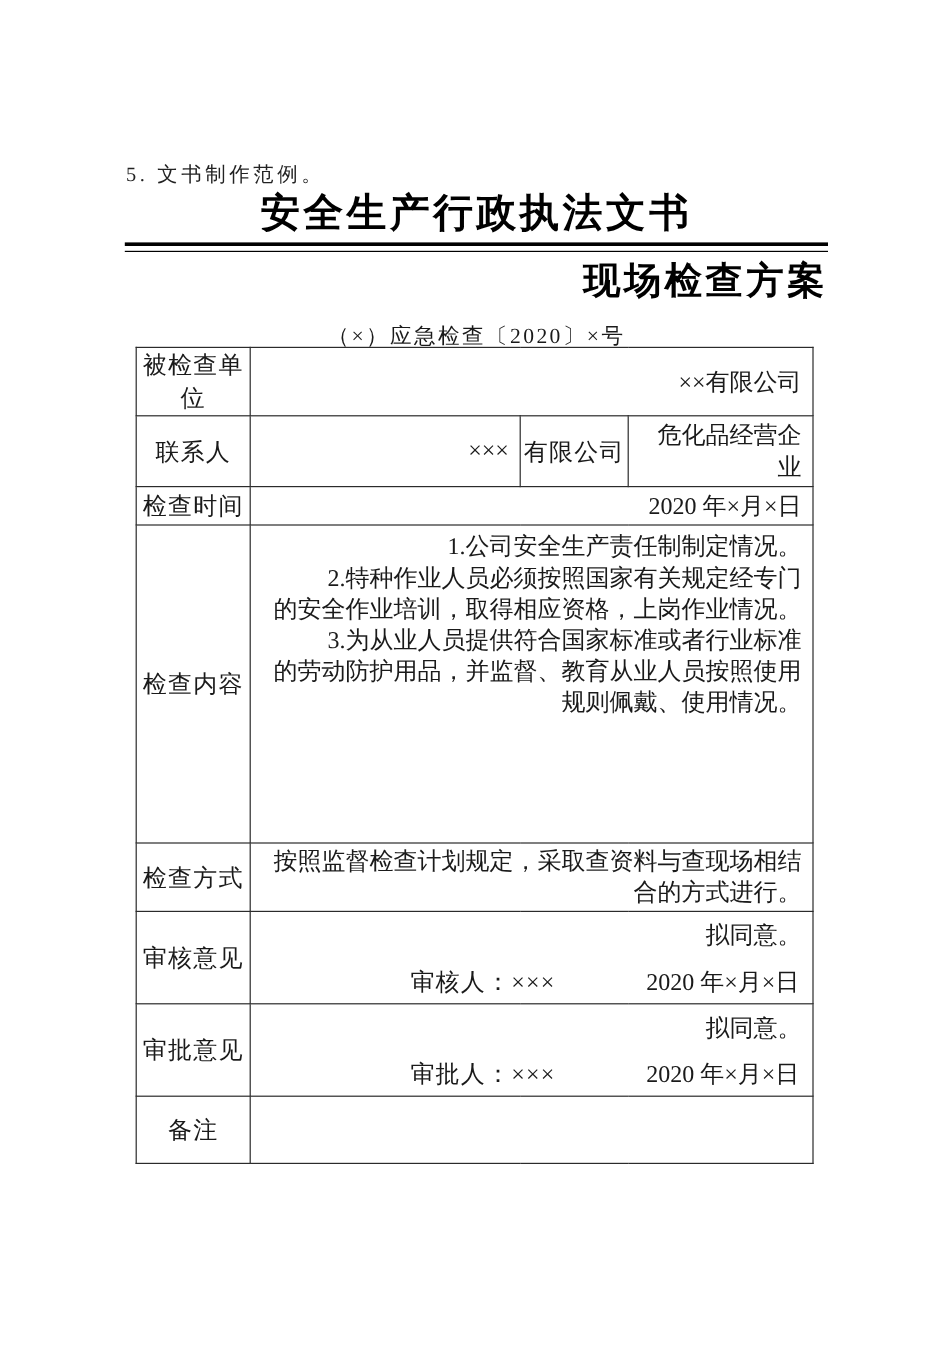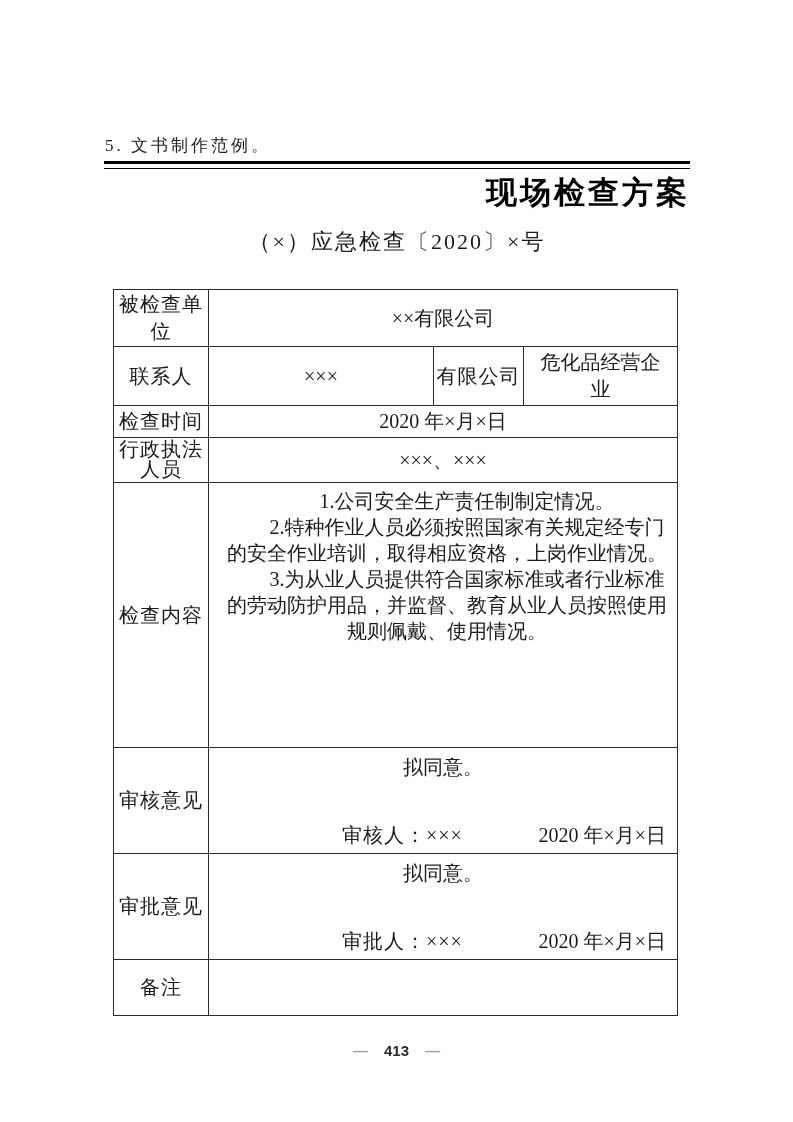--- a/index.html
+++ b/index.html
@@ -32,21 +32,21 @@
   }
   .doc-subtitle {
     margin-top:5px;
     font-family:"Liberation Sans","DejaVu Sans",sans-serif;
     font-weight:bold; font-size:31px; letter-spacing:3px; color:#000;
     line-height:1.2;
     text-align:right;
   }
   .doc-number {
     margin-top:16px;
-    font-size:22px; letter-spacing:2px; color:#1a1a1a;
+    font-size:18px; letter-spacing:2px; color:#1a1a1a;
   }
   table.form {
     position:absolute; left:113px; top:289px;
     width:564px;
     border-collapse:collapse;
     table-layout:fixed;
   }
   table.form td {
     border:1.5px solid #2b2b2b;
     font-size:20px;
@@ -55,50 +55,51 @@
   }
   td.lab {
     text-align:center;
     vertical-align:middle;
     padding:1px 2px;
     letter-spacing:1px;
   }
   td.val {
     vertical-align:middle;
     padding:2px 9px;
-    text-align:center;
+    text-align:right;
   }
   .lab-2line { display:inline-block; width:4.5em; text-align:center; line-height:20px; }
   td.content-cell { vertical-align:top; padding-top:5px;padding-left:17px; }
   p.indent { margin:0; text-indent:2em; line-height:26px; }
   .method-text { line-height:26px; }
   .opinion-text { margin-top:4px; }
   .sig-row {
     display:flex; align-items:baseline;
     margin-top:12px; margin-bottom:2px;
   }
-  .signer { margin-left:124px; letter-spacing:1px;margin-top:29px; }
+  .signer { margin-left:124px; letter-spacing:1px; }
   .sig-date { margin-left:auto; padding-right:2px; }
   .footer {
     position:absolute; top:1042px; left:0; width:100%;
     text-align:center;
     font-family:"Liberation Sans","DejaVu Sans",sans-serif;
     font-size:15px;
   }
   .footer .dash { color:#a3a3a3; font-weight:bold; }
   .footer .pagenum { color:#2a2a2a; font-weight:bold; margin:0 12px; }
 </style>
 </head>
 <body>
 
 <div class="page">
 
   <div class="section-heading">5. 文书制作范例。</div>
 
   <div class="title-block">
+    <div class="doc-title">安全生产行政执法文书</div>
     <div class="double-rule"></div>
     <div class="doc-subtitle">现场检查方案</div>
     <div class="doc-number">（×）应急检查〔2020〕×号</div>
   </div>
 
   <table class="form">
     <colgroup>
       <col style="width:95px">
         <col style="width:225px">
       <col style="width:90px">
@@ -117,39 +118,36 @@
       <td class="val">×××</td>
       <td class="lab">有限公司</td>
       <td class="val">危化品经营企业</td>
     </tr>
 
     <tr style="height:24px">
       <td class="lab">检查时间</td>
       <td class="val" colspan="3">2020 年×月×日</td>
     </tr>
 
-    <tr style="height:40px">
-      <td class="lab">
-        <span class="lab-2line">
-          <span>行政执法</span><br>
-          <span>人员</span>
-        </span>
-      </td>
-      <td class="val" colspan="3">×××、×××</td>
-    </tr>
 
     <tr style="height:265px">
       <td class="lab">检查内容</td>
       <td class="val content-cell" colspan="3">
         <p class="indent">1.公司安全生产责任制制定情况。</p>
         <p class="indent">2.特种作业人员必须按照国家有关规定经专门的安全作业培训，取得相应资格，上岗作业情况。</p>
         <p class="indent">3.为从业人员提供符合国家标准或者行业标准的劳动防护用品，并监督、教育从业人员按照使用规则佩戴、使用情况。</p>
       </td>
     </tr>
 
+    <tr style="height:56px">
+      <td class="lab">检查方式</td>
+      <td class="val" colspan="3">
+        <div class="method-text">按照监督检查计划规定，采取查资料与查现场相结合的方式进行。</div>
+      </td>
+    </tr>
 
     <tr style="height:74px">
       <td class="lab">审核意见</td>
       <td class="val" colspan="3">
         <div class="opinion-text">拟同意。</div>
         <div class="sig-row">
           <span class="signer">
             <span>审核人：</span><span>×××</span>
           </span>
           <span class="sig-date">2020 年×月×日</span>
@@ -170,19 +168,14 @@
       </td>
     </tr>
 
     <tr style="height:56px">
       <td class="lab">备注</td>
       <td class="val" colspan="3"></td>
     </tr>
   </tbody>
     </table>
 
-  <div class="footer">
-    <span class="dash">—</span>
-    <span class="pagenum">413</span>
-    <span class="dash">—</span>
-  </div>
 
 </div>
 
 </body></html>

